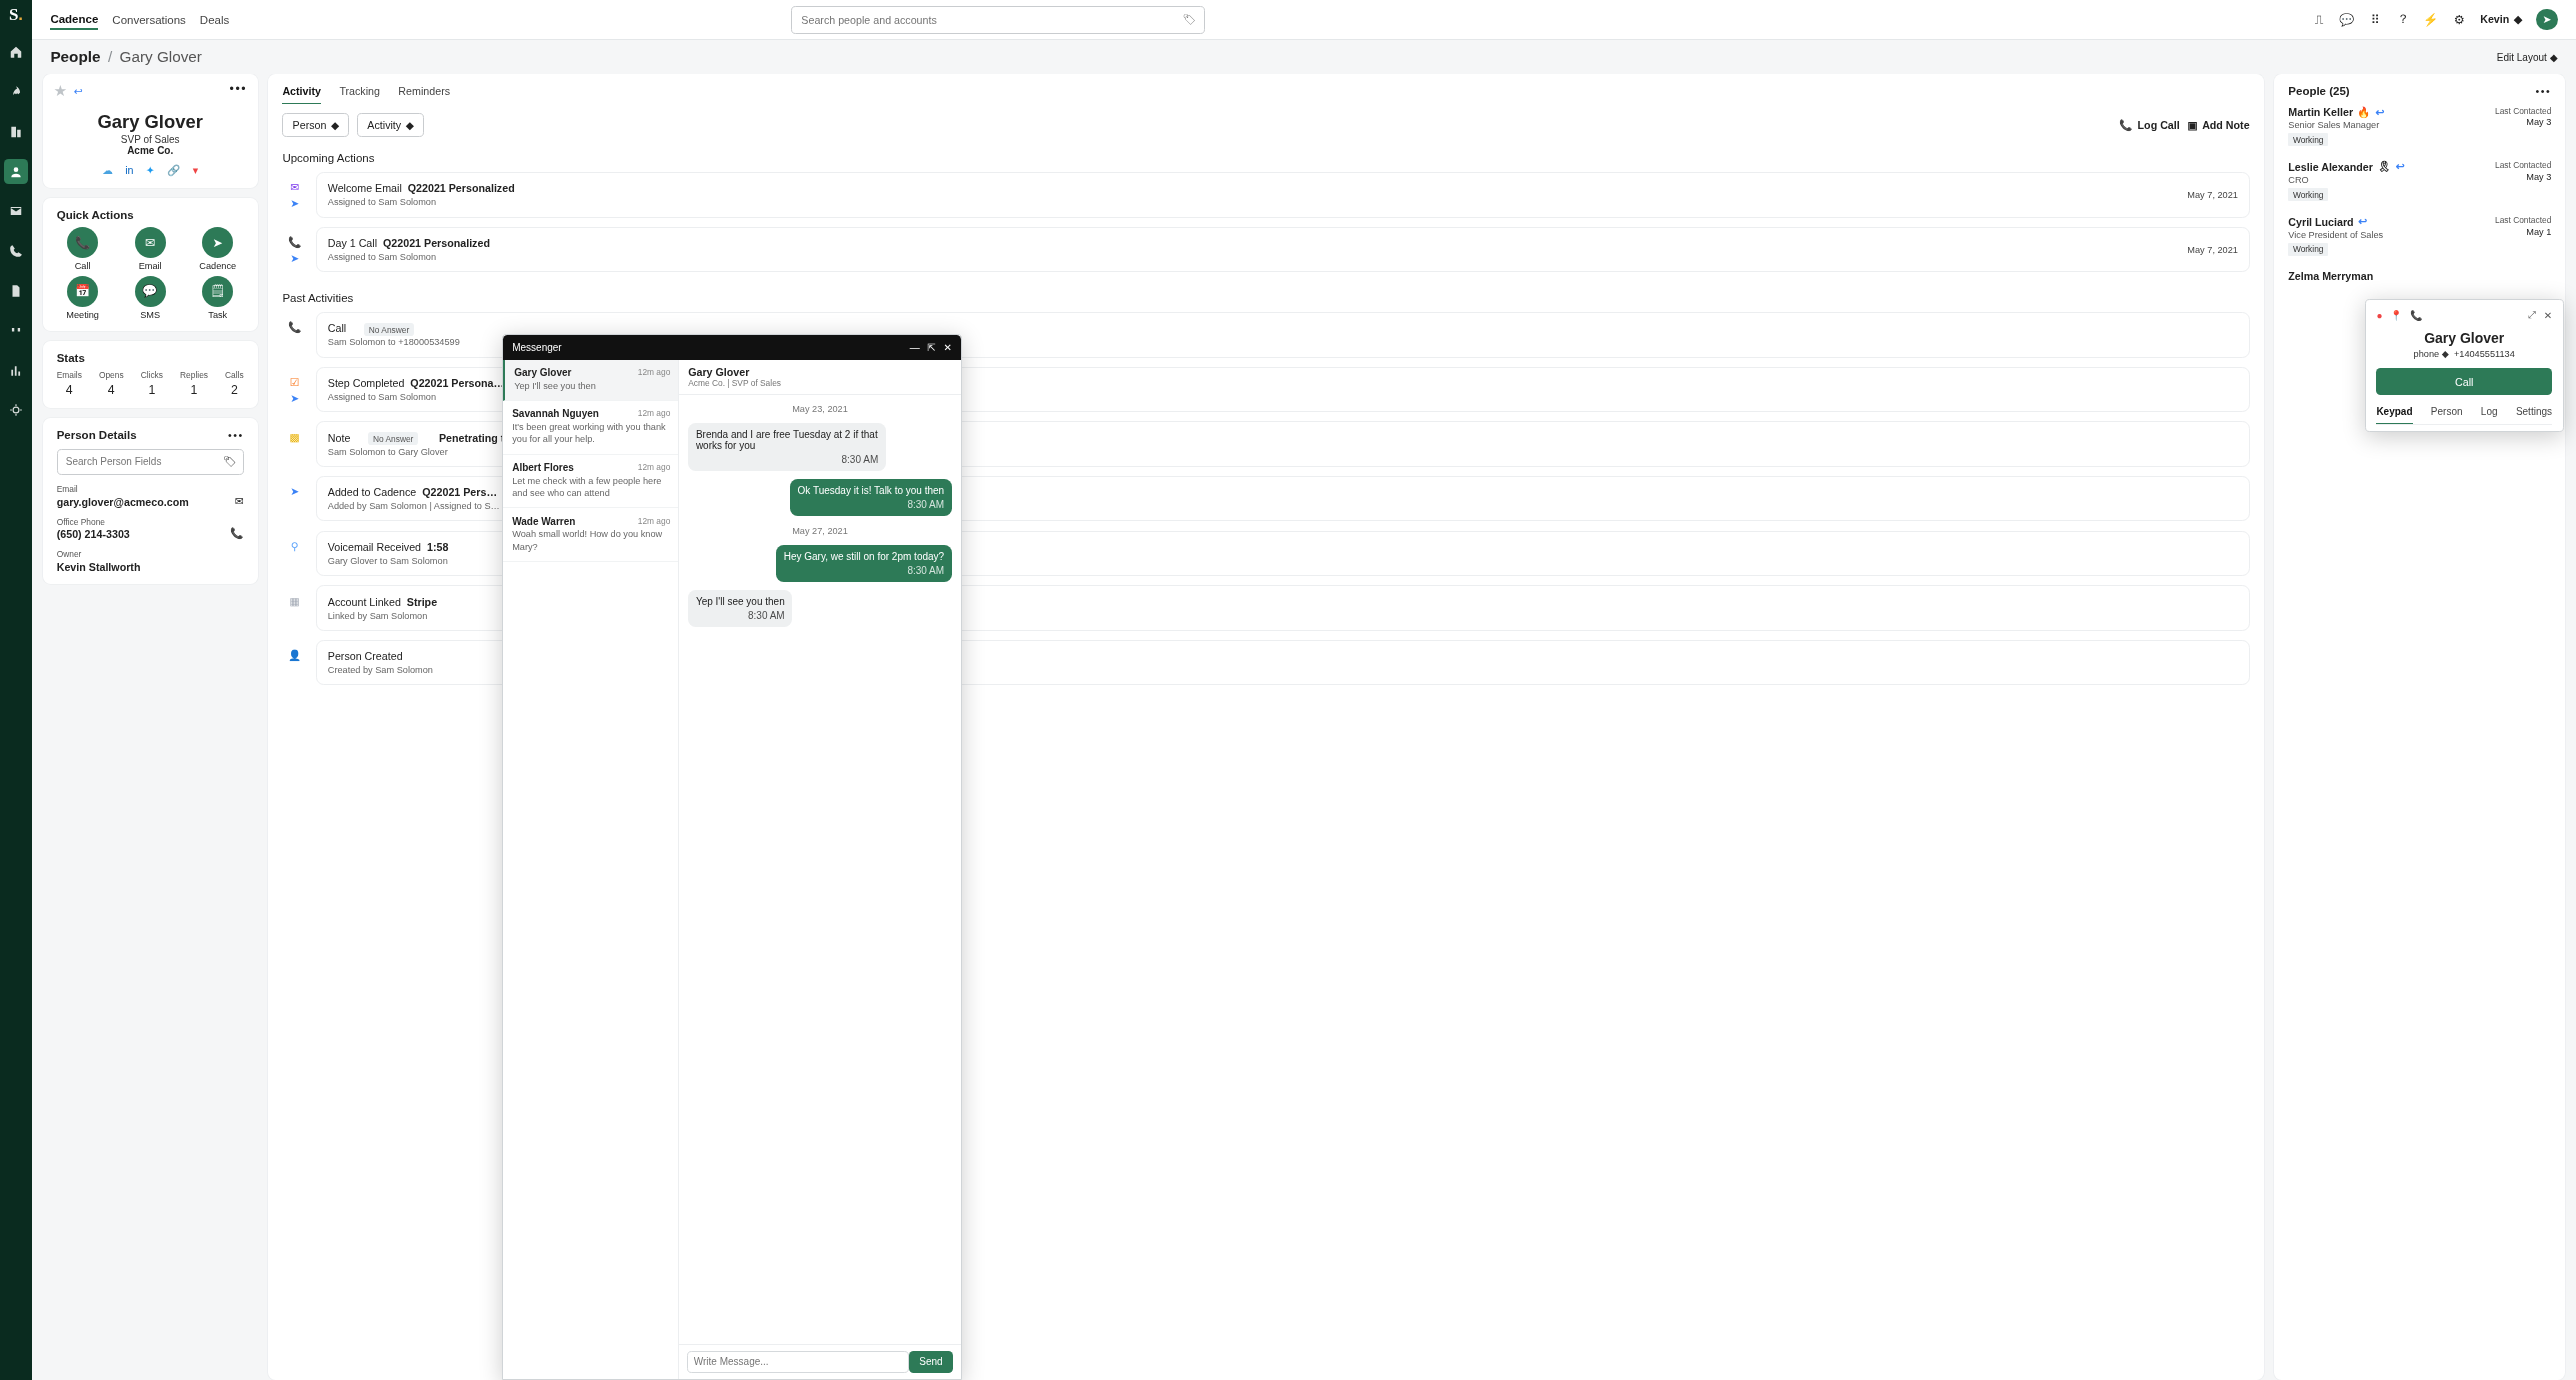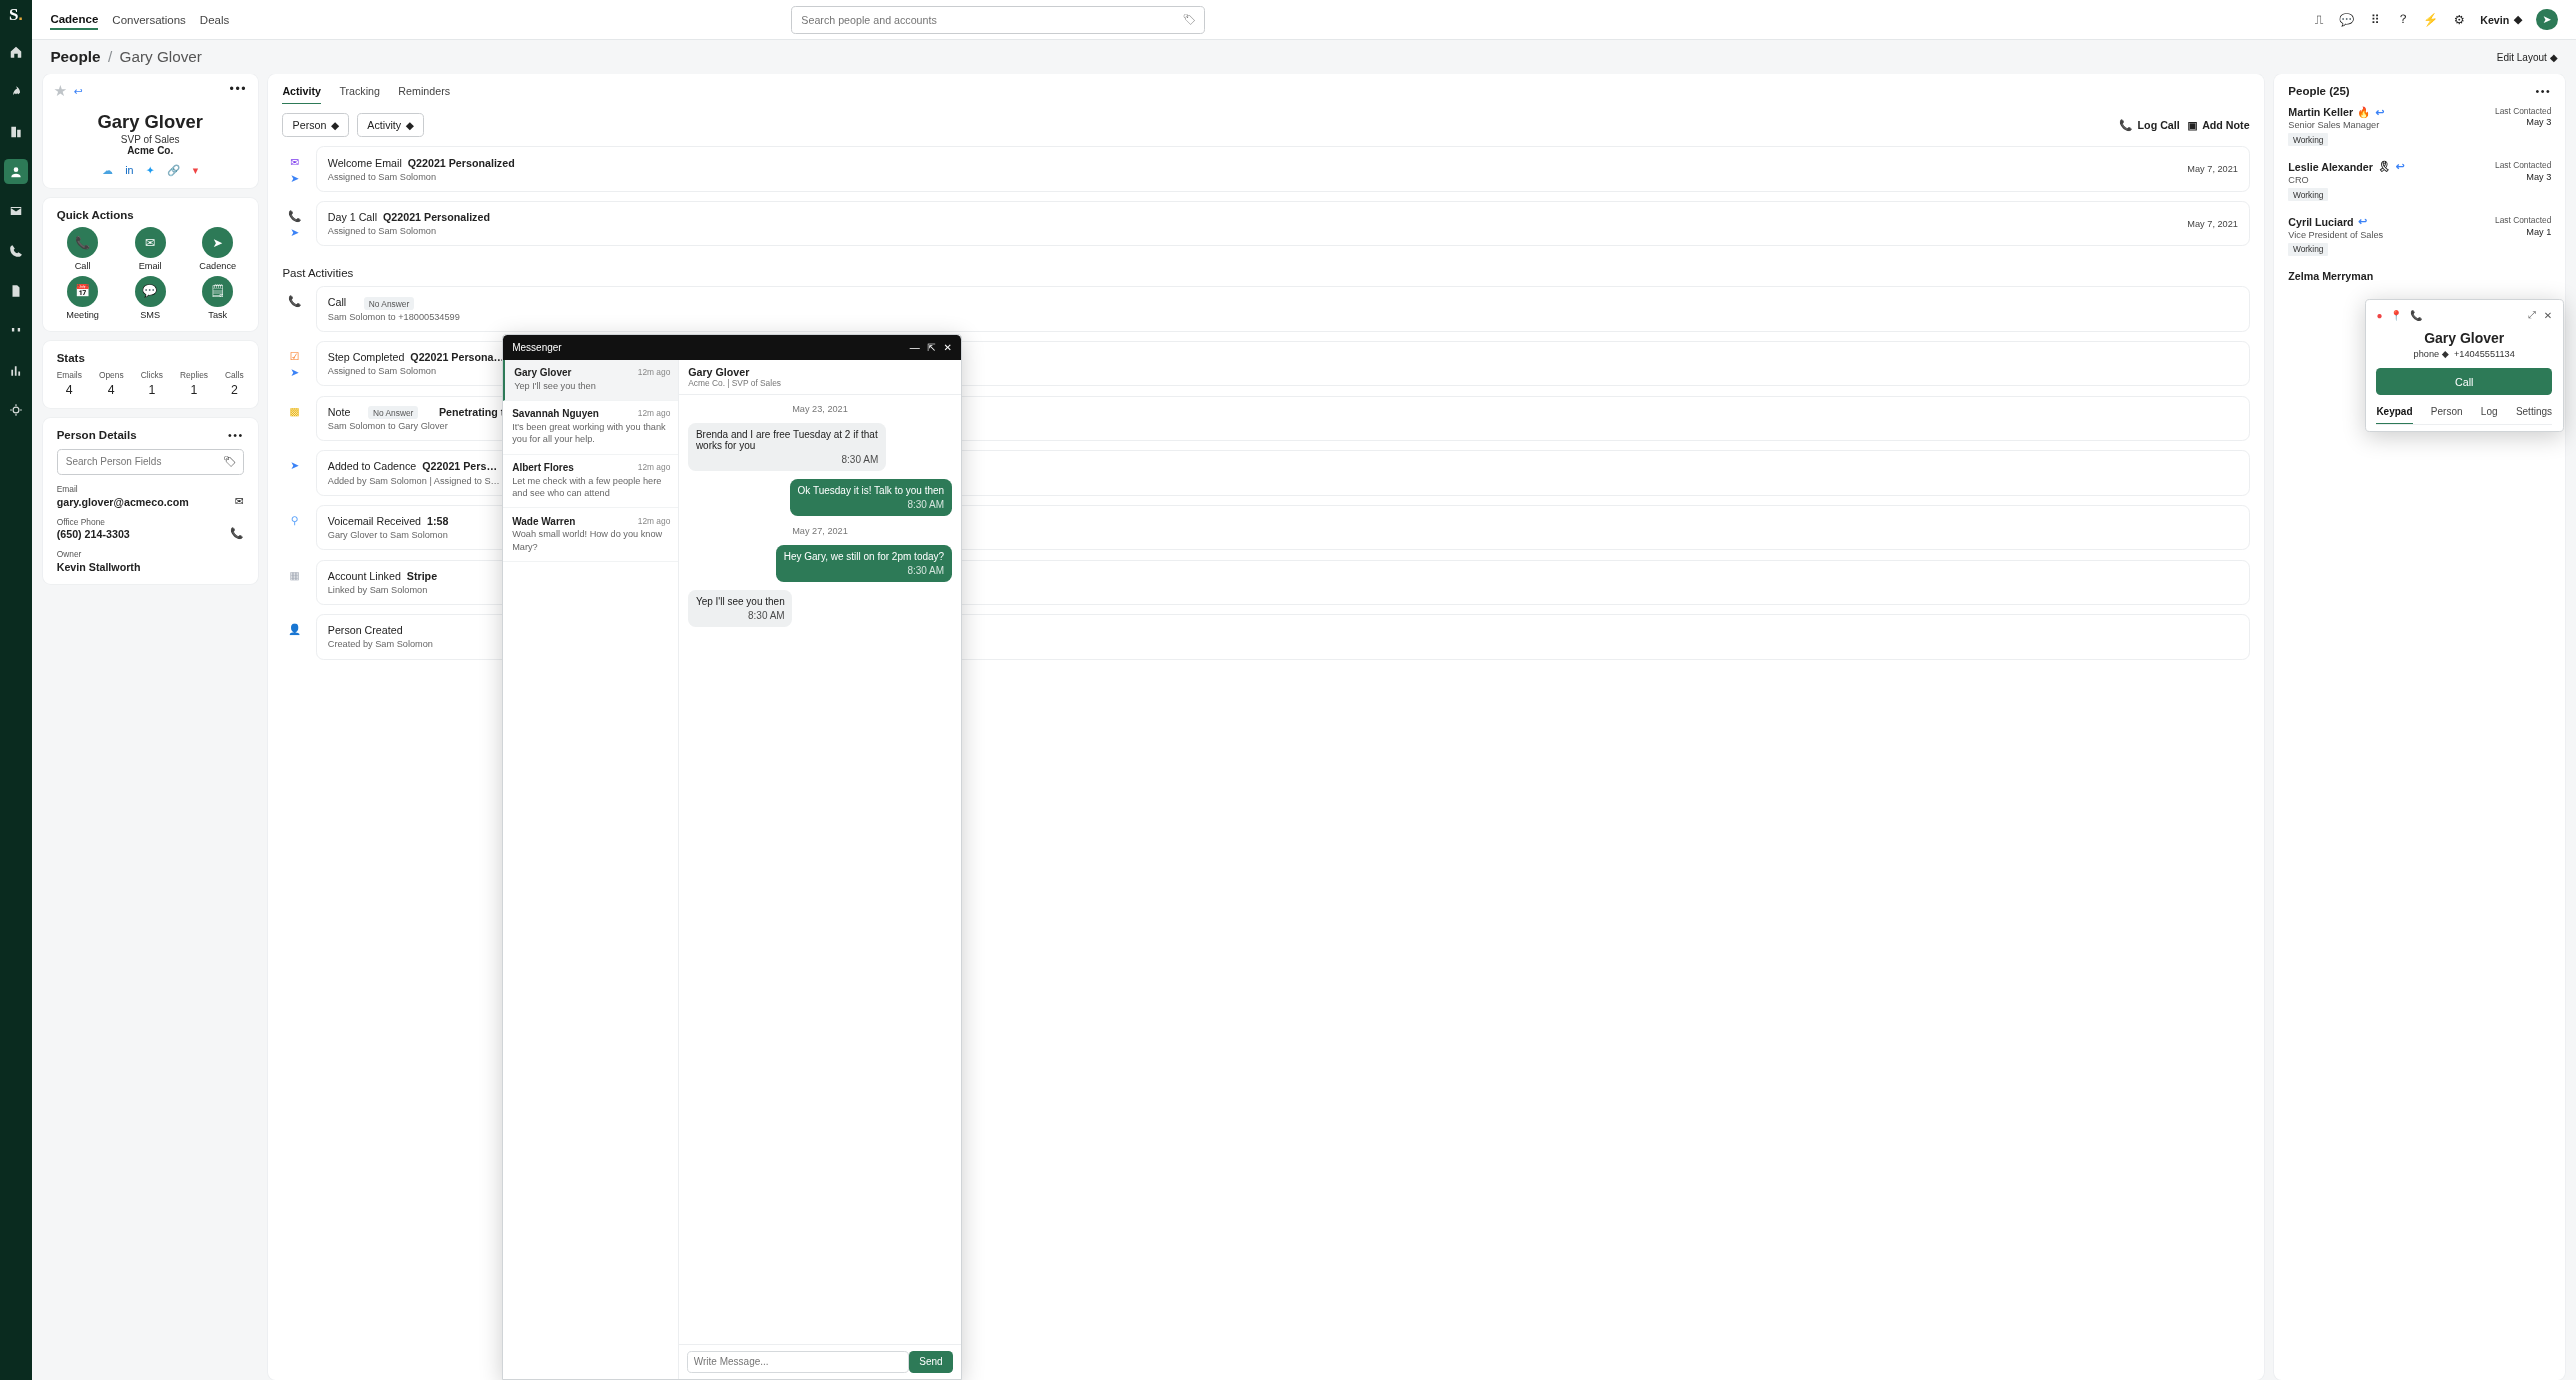--- a/index.html
+++ b/index.html
@@ -16,21 +16,21 @@
 
   
   .top { position:fixed; left:32px; right:0; top:0; height:40px; background:#fff; border-bottom:0.8px solid #e4e7e9; display:flex; align-items:center; padding:0 18.4px; gap:15.3px; z-index:40;}
   .top .tabs { display:flex; gap:14px; align-items:center; }
   .top .tab { font-size:11.5px; color:#444; cursor:pointer; padding:3.1px 0;}
   .top .tab.active { font-weight:700; color:#111; border-bottom:2.3px solid #2d7a57;}
   .top .search { margin:0 auto; width:414px; height:28px; border:1.5px solid #c9cccf; border-radius:4.6px; display:flex; align-items:center; padding:0 7.7px; color:#777;}
   .top .search input { flex:1; border:none; outline:none; font-size:10.7px; color:#333;}
   .top .right { display:flex; align-items:center; gap:14px; margin-left:auto;}
   .top .icon { width:14px; height:14px; display:flex; align-items:center; justify-content:center; cursor:pointer; color:#222; font-size:12.3px;}
-  .top .user { display:flex; align-items:center; gap:4.6px; font-weight:600; font-size:10.7px; cursor:pointer;}
+  .top .user { display:flex; gap:4.6px; font-weight:600; font-size:10.7px; cursor:pointer;}
   .top .orb { width:21.5px; height:21.5px; border-radius:50%; background:#2d7a57; color:#fff; display:flex; align-items:center; justify-content:center;}
 
   
   .crumb { position:fixed; left:32px; right:0; top:40px; height:34px; display:flex; align-items:center; padding:0 18.4px; z-index:30;}
   .crumb .bc { font-size:15.3px; }
   .crumb .bc strong { font-weight:700;}
   .crumb .bc span.sep { color:#8a8f93; margin:0 3.1px;}
   .crumb .bc span.name { color:#555; font-weight:500;}
   .crumb .edit { margin-left:auto; font-size:10px; color:#222; cursor:pointer; display:flex; align-items:center; gap:3.1px;}
 
@@ -362,20 +362,21 @@
       <div class="spacer"></div>
       <div class="action">
           <span>📞</span>
           <span>Log Call</span>
         </div>
       <div class="action">
           <span>▣</span>
           <span>Add Note</span>
         </div>
     </div>
+    <div class="c-h2">Upcoming Actions</div>
     <div class="timeline" id="upcoming">
         <div class="act">
     <div class="icons">
       <span style="color:#7c3aed">✉</span>
       <span style="color:#3b82f6">➤</span>
     </div>
     <div class="box">
       <div class="line1">
         Welcome Email  &nbsp;<strong>Q22021 Personalized</strong>
       </div>

